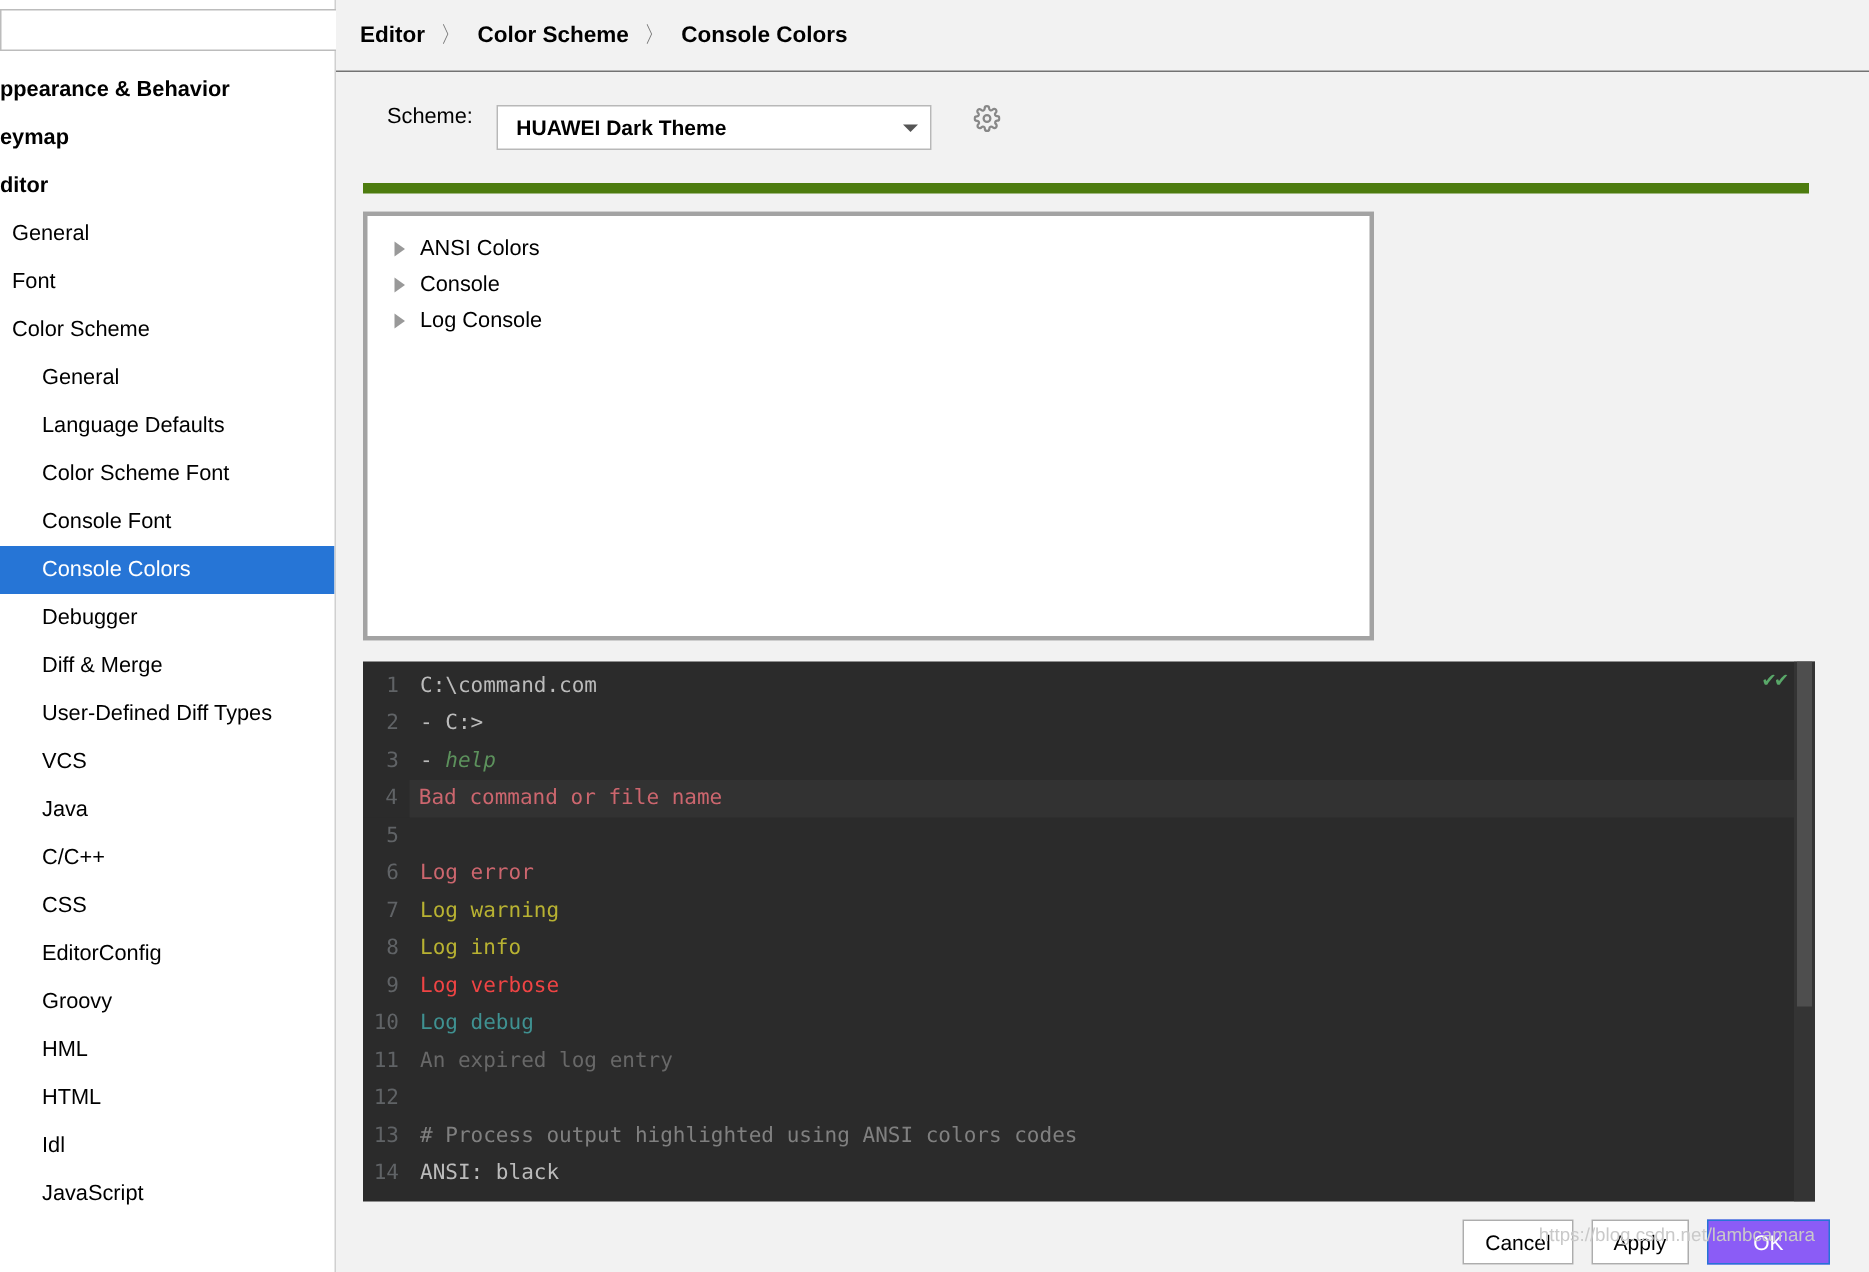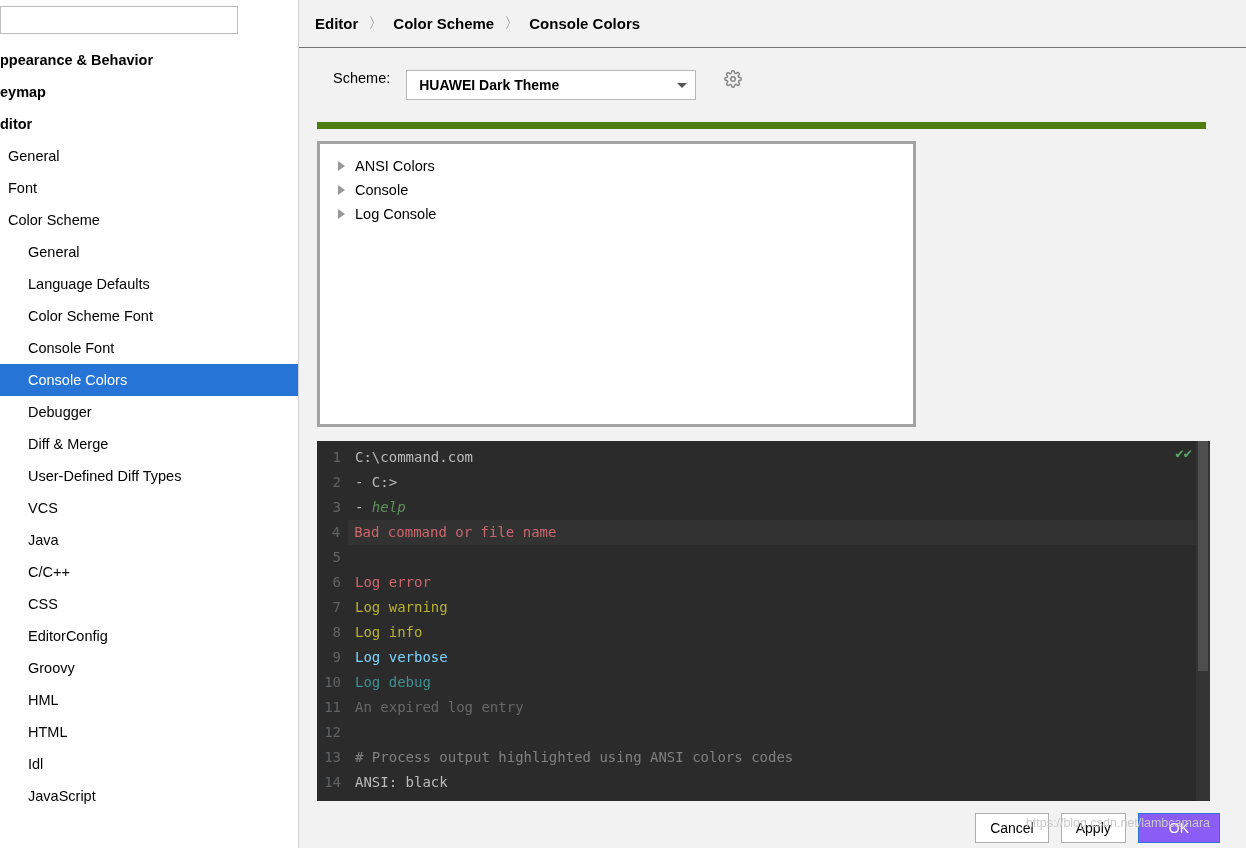--- a/index.html
+++ b/index.html
@@ -8,21 +8,21 @@
   font-size: 14px;
   color: #000;
   background: #f2f2f2;
   width: 1246px;
   height: 848px;
   overflow: hidden;
   position: relative;
 }
 .container { display: flex; height: 100%; }
 .sidebar {
-  width: 299px;
+  width: 224px;
   background: #fff;
   border-right: 1px solid #d0d0d0;
   display: flex;
   flex-direction: column;
   position: relative;
 }
 .search-box {
   margin: 6px 0 10px 0;
   height: 28px;
   border: 1px solid #bcbcbc;
@@ -167,21 +167,21 @@
   text-align: right;
   padding-right: 8px;
   color: #606366;
 }
 .ln-text { padding-left: 6px; }
 .c-white  { color: #bbb; }
 .c-cmd    { color: #bbb; }
 .c-green-i{ color: #5c915c; font-style: italic; }
 .c-red    { color: #cc666e; }
 .c-yellow { color: #b8b232; }
-.c-blue   { color: #7dd3fc; }
+.c-blue   { color: #ef4444; }
 .c-cyan   { color: #3f9191; }
 .c-gray   { color: #686868; }
 .c-comment{ color: #808080; }
 .line-hl .ln-text { background: #323232; width: 100%; }
 .line-hl .gutter { background: #2b2b2b; }
 .footer {
   position: absolute;
   bottom: 0;
   right: 26px;
   height: 40px;

